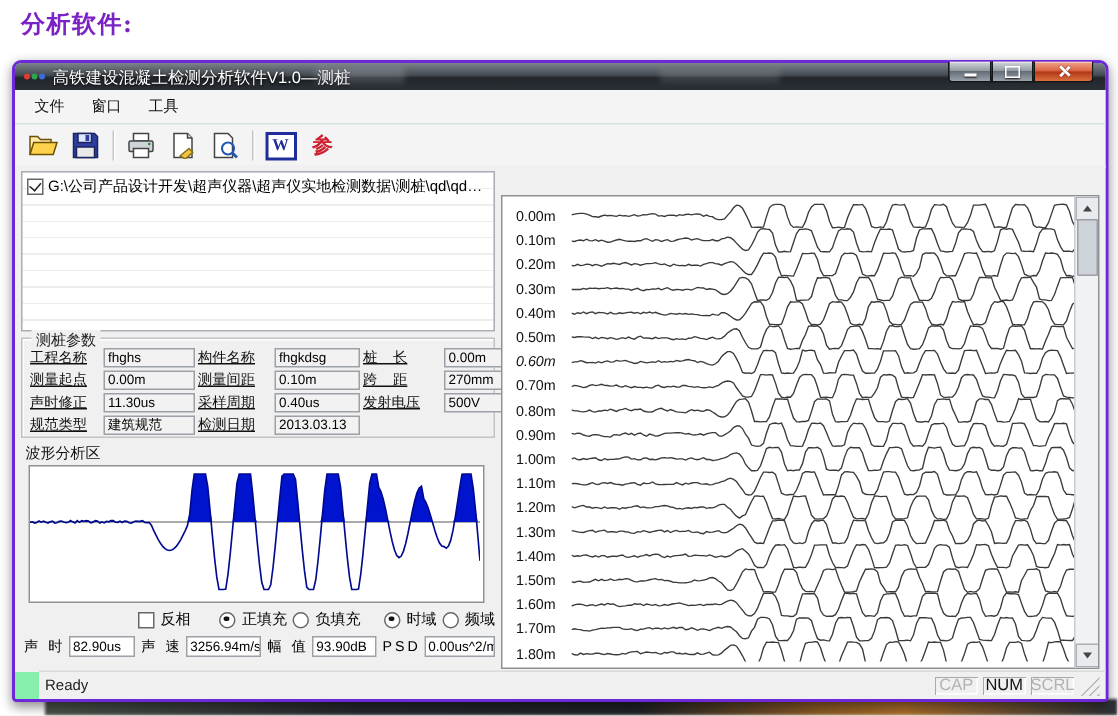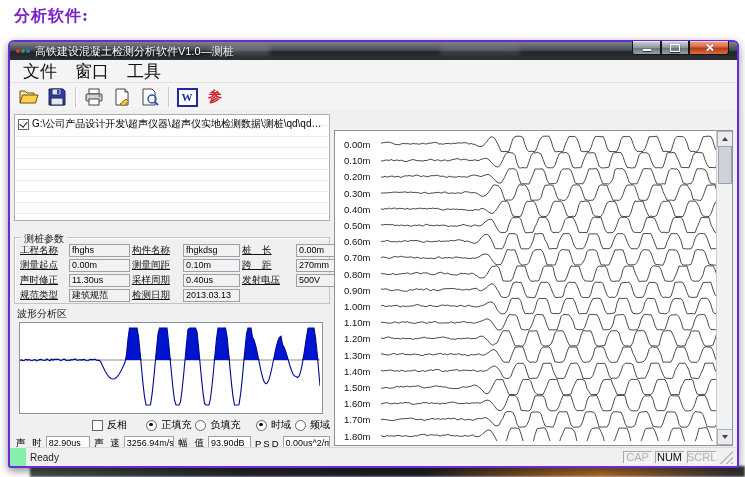--- a/index.html
+++ b/index.html
@@ -42,21 +42,21 @@
   .wbtn.min{width:27px;border-radius:0 0 0 3px;background:linear-gradient(#d4d9de,#8f979e 50%,#656e76 51%,#99a2aa);}
   .wbtn.max{width:26px;background:linear-gradient(#d4d9de,#8f979e 50%,#656e76 51%,#99a2aa);}
   .wbtn.close{width:38px;border-radius:0 0 3px 0;background:linear-gradient(#f2a58c,#dc6a47 45%,#b23a17 55%,#d96f3c);}
   .glyph-min{width:8px;height:2px;background:#fff;margin-top:4px;box-shadow:0 1px 1px #333;}
   .glyph-max{width:8px;height:6px;border:1px solid #fff;box-shadow:0 1px 1px #333;}
   .glyph-close{position:relative;width:9px;height:9px;}
   .glyph-close::before,.glyph-close::after{content:"";position:absolute;left:4px;top:0;width:1.6px;height:9px;background:#fff;box-shadow:0 0 1px #600;}
   .glyph-close::before{transform:rotate(45deg);}
   .glyph-close::after{transform:rotate(-45deg);}
   
-  .menubar{height:22px;background:#f4f4f4;border-bottom:1px solid #e0e0e0;display:flex;align-items:center;padding-left:4px;font-size:17px;color:#111;}
+  .menubar{height:22px;background:#f4f4f4;border-bottom:1px solid #e0e0e0;display:flex;align-items:center;padding-left:4px;font-size:10px;color:#111;}
   .menu-item{padding:3px 9px;cursor:default;}
   .toolbar{height:28px;background:#f4f4f4;border-bottom:1px solid #cfcfcf;display:flex;align-items:center;padding-left:5px;}
   .tbtn{width:26px;height:24px;display:flex;align-items:center;justify-content:center;border:1px solid transparent;border-radius:2px;}
   .tsep{width:1px;height:20px;background:#c6c6c6;margin:0 4px;box-shadow:1px 0 0 #fff;}
   .word-box{width:17px;height:15px;border:2px solid #1f2d9a;background:#fff;color:#1f2d9a;font-weight:bold;
     font-family:"Liberation Serif",serif;font-size:11px;line-height:14px;text-align:center;}
   .param-char{color:#cc2231;font-weight:bold;font-size:14px;font-family:"DejaVu Serif",serif;}
   
   .client{position:absolute;left:0;right:0;top:68px;bottom:18px;background:#f0f0f0;}
   .left-panel{position:absolute;left:4px;top:3px;width:316px;bottom:2px;}
@@ -65,21 +65,21 @@
   .folders-close{font-size:10px;line-height:10px;color:#333;padding:0 2px;cursor:default;}
   .tree{height:101px;margin-top:1px;border:1px solid #abafb5;background:
     repeating-linear-gradient(#ffffff 0px,#ffffff 10px,#ededed 10px,#ededed 11px);
     font-size:10px;padding:2px 3px;overflow:hidden;}
   .tree-item{display:flex;align-items:center;gap:3px;white-space:nowrap;overflow:hidden;}
   .checkbox{width:9px;height:9px;border:1px solid #666;background:#fff;position:relative;flex:0 0 auto;}
   .checkbox.checked::after{content:"";position:absolute;left:1.5px;top:0.5px;width:4px;height:6px;
     border:solid #222;border-width:0 1.5px 1.5px 0;transform:rotate(40deg);}
   .tree-label{overflow:hidden;text-overflow:ellipsis;}
   
-  .params{margin-top:16px;border:1px solid #c3c3c3;box-shadow:inset 1px 1px 0 #fff;position:relative;
+  .params{margin-top:4px;border:1px solid #c3c3c3;box-shadow:inset 1px 1px 0 #fff;position:relative;
     padding:5px 4px 4px 5px;height:56px;}
   .params-legend{position:absolute;top:-6px;left:6px;background:#f0f0f0;font-size:10px;padding:0 3px;color:#222;}
   .pgrid{display:grid;grid-template-columns:47px 61px 49px 57px 52px 57px;grid-auto-rows:14px;
     column-gap:2px;row-gap:1px;font-size:9.5px;align-items:center;}
   .plabel{white-space:pre;color:#111;text-decoration:underline;}
   .pfield{height:11px;border:1px solid #9ba1a7;background:#f2f2f2;font-size:9px;line-height:11px;
     padding:0 2px;white-space:nowrap;overflow:hidden;}
   
   .wavelabel{font-size:10px;margin:3px 0 1px 3px;color:#111;}
   .waveplot{margin-left:5px;width:302px;height:90px;border:1px solid #8d9297;background:#fff;position:relative;}
@@ -289,21 +289,21 @@
           <div class="depth-label" style="top: 267.2px;">1.60m</div>
           <div class="depth-label" style="top: 251px;">1.50m</div>
           <div class="depth-label" style="top: 234.8px;">1.40m</div>
           <div class="depth-label" style="top: 218.6px;">1.30m</div>
           <div class="depth-label" style="top: 202.4px;">1.20m</div>
           <div class="depth-label" style="top: 186.2px;">1.10m</div>
           <div class="depth-label" style="top: 170px;">1.00m</div>
           <div class="depth-label" style="top: 153.8px;">0.90m</div>
           <div class="depth-label" style="top: 137.6px;">0.80m</div>
           <div class="depth-label" style="top: 121.4px;">0.70m</div>
-          <div class="depth-label" style="top: 105.2px;">0.60m</div>
+          <div class="depth-label" style="top: 105.2px; font-style: italic;">0.60m</div>
           <div class="depth-label" style="top: 89px;">0.50m</div>
           <div class="depth-label" style="top: 72.8px;">0.40m</div>
           <div class="depth-label" style="top: 56.6px;">0.30m</div>
           <div class="depth-label" style="top: 40.4px;">0.20m</div>
           <div class="depth-label" style="top: 24.2px;">0.10m</div>
           <div class="depth-label" style="top: 8px;">0.00m</div>
         <svg class="traces-svg" id="traces-svg" width="336" height="310" viewBox="0 0 336 310">
             <polyline points="0,12.2 2,11.7 4,11.4 6,11.2 8,11.2 10,11.7 12,12.4 14,13.4 16,13.5 18,13.8 20,13.0 22,12.4 24,12.8 26,12.6 28,12.9 30,13.2 32,12.4 34,12.9 36,12.8 38,13.2 40,12.8 42,12.1 44,13.0 46,12.8 48,12.1 50,12.2 52,11.7 54,11.4 56,11.7 58,13.1 60,12.8 62,13.3 64,12.6 66,12.5 68,12.4 70,13.0 72,12.1 74,12.6 76,12.0 78,11.8 80,12.2 82,11.8 84,11.7 86,11.9 88,13.2 90,12.4 92,13.2 94,13.4 96,14.9 98,15.4 100,15.4 102,14.9 104,12.6 106,10.4 108,7.5 110,5.8 112,6.1 114,7.8 116,11.6 118,15.7 120,20.4 122,20.6 124,20.4 126,20.5 128,20.3 130,13.4 132,7.4 134,5.7 136,5.2 138,5.2 140,5.4 142,6.6 144,13.6 146,18.8 148,20.6 150,20.3 152,20.4 154,20.6 156,16.6 158,10.5 160,7.0 162,5.2 164,5.2 166,5.2 168,5.2 170,9.4 172,16.5 174,20.8 176,20.7 178,20.4 180,20.7 182,20.6 184,14.3 186,9.5 188,5.4 190,5.5 192,5.6 194,5.3 196,7.9 198,13.2 200,20.0 202,20.7 204,20.7 206,20.3 208,20.7 210,16.8 212,10.4 214,5.7 216,5.3 218,5.6 220,5.7 222,5.3 224,9.8 226,16.6 228,20.3 230,20.6 232,20.4 234,20.7 236,20.3 238,15.4 240,8.6 242,5.4 244,5.6 246,5.7 248,5.2 250,6.8 252,12.6 254,17.8 256,20.4 258,20.4 260,20.6 262,20.4 264,17.5 266,12.5 268,5.7 270,5.7 272,5.7 274,5.4 276,5.2 278,9.5 280,15.3 282,20.7 284,20.3 286,20.3 288,20.8 290,20.4 292,13.8 294,7.6 296,5.3 298,5.5 300,5.6 302,5.4 304,7.6 306,11.8 308,19.0 310,20.6 312,20.3 314,20.8 316,20.8 318,17.4 320,11.6 322,5.9 324,5.4 326,5.3 328,5.2 330,5.6 332,10.0 334,16.9 336,20.4" fill="none" stroke="#3a3a3a" stroke-width="0.9"></polyline>
             <polyline points="0,29.8 2,30.0 4,29.2 6,29.0 8,29.5 10,28.5 12,29.4 14,29.6 16,28.8 18,29.8 20,29.1 22,29.8 24,30.5 26,30.4 28,29.6 30,29.0 32,28.5 34,29.1 36,29.6 38,29.8 40,29.8 42,30.0 44,29.5 46,29.5 48,28.6 50,28.1 52,29.0 54,29.9 56,28.8 58,29.1 60,30.0 62,29.3 64,28.8 66,29.9 68,29.8 70,29.0 72,28.4 74,28.1 76,27.7 78,27.9 80,29.0 82,28.4 84,28.1 86,28.9 88,29.4 90,29.4 92,29.4 94,28.7 96,29.5 98,29.5 100,28.3 102,27.9 104,27.1 106,27.5 108,28.9 110,31.1 112,33.1 114,35.1 116,36.0 118,35.6 120,32.5 122,28.6 124,23.9 126,21.7 128,21.5 130,21.8 132,22.0 134,24.4 136,32.4 138,36.9 140,37.0 142,36.5 144,36.9 146,36.7 148,30.7 150,24.7 152,21.9 154,21.9 156,21.6 158,21.9 160,22.9 162,28.3 164,33.8 166,36.6 168,36.8 170,36.8 172,36.9 174,34.1 176,28.1 178,22.9 180,21.6 182,21.9 184,21.5 186,21.8 188,23.7 190,31.0 192,36.5 194,36.9 196,36.8 198,36.6 200,36.9 202,30.8 204,25.8 206,21.7 208,21.9 210,21.9 212,21.7 214,22.3 216,28.6 218,35.0 220,36.7 222,37.0 224,36.7 226,36.7 228,36.0 230,27.7 232,22.3 234,21.6 236,21.6 238,21.5 240,21.5 242,25.7 244,31.5 246,36.3 248,36.6 250,37.0 252,36.8 254,36.6 256,31.4 258,24.2 260,21.8 262,21.6 264,21.8 266,21.9 268,23.3 270,29.4 272,33.9 274,36.7 276,36.8 278,36.6 280,37.0 282,36.0 284,29.9 286,22.2 288,21.4 290,21.8 292,21.4 294,21.9 296,26.3 298,30.5 300,36.3 302,36.5 304,36.6 306,36.5 308,36.8 310,31.4 312,24.5 314,21.8 316,21.5 318,21.6 320,21.6 322,22.3 324,28.9 326,33.4 328,36.5 330,36.5 332,36.4 334,36.9 336,34.2" fill="none" stroke="#3a3a3a" stroke-width="0.9"></polyline>
             <polyline points="0,46.0 2,46.2 4,45.2 6,46.1 8,45.7 10,45.1 12,45.2 14,46.1 16,45.3 18,45.7 20,46.5 22,45.6 24,44.8 26,45.0 28,44.5 30,44.9 32,45.3 34,44.4 36,44.0 38,44.7 40,45.6 42,44.8 44,45.1 46,45.8 48,45.3 50,44.7 52,44.7 54,44.6 56,44.1 58,44.9 60,45.4 62,45.0 64,45.9 66,46.5 68,45.1 70,45.7 72,46.1 74,46.0 76,46.2 78,45.2 80,46.0 82,45.8 84,45.8 86,46.4 88,45.2 90,44.7 92,44.1 94,44.1 96,44.7 98,45.0 100,45.8 102,44.7 104,44.1 106,43.4 108,43.7 110,45.2 112,47.1 114,49.2 116,51.1 118,52.0 120,52.0 122,49.1 124,45.4 126,41.1 128,37.8 130,37.9 132,37.7 134,38.1 136,40.4 138,47.7 140,53.0 142,52.7 144,52.8 146,52.9 148,53.1 150,48.4 152,43.3 154,38.0 156,38.1 158,38.1 160,37.8 162,38.0 164,42.0 166,49.1 168,52.7 170,52.7 172,52.7 174,52.7 176,51.4 178,45.9 180,39.9 182,37.8 184,38.1 186,37.8 188,37.9 190,39.3 192,44.8 194,51.7 196,52.7 198,52.9 200,52.7 202,52.8 204,49.1 206,43.6 208,37.8 210,37.9 212,37.9 214,37.6 216,37.9 218,42.0 220,48.5 222,53.0 224,52.8 226,52.8 228,53.2 230,51.1 232,47.4 234,38.7 236,37.6 238,37.8 240,37.7 242,37.8 244,40.1 246,44.8 248,51.0 250,52.8 252,52.9 254,52.8 256,52.8 258,48.3 260,43.3 262,38.1 264,37.6 266,37.6 268,37.9 270,37.7 272,42.4 274,48.6 276,53.0 278,53.0 280,53.1 282,52.7 284,53.2 286,45.8 288,39.7 290,37.7 292,37.7 294,38.1 296,37.8 298,40.1 300,45.4 302,51.8 304,52.8 306,53.2 308,52.7 310,52.8 312,49.4 314,42.8 316,37.7 318,37.9 320,37.7 322,37.9 324,38.6 326,41.8 328,49.0 330,52.8 332,52.7 334,53.2 336,52.8" fill="none" stroke="#3a3a3a" stroke-width="0.9"></polyline>

